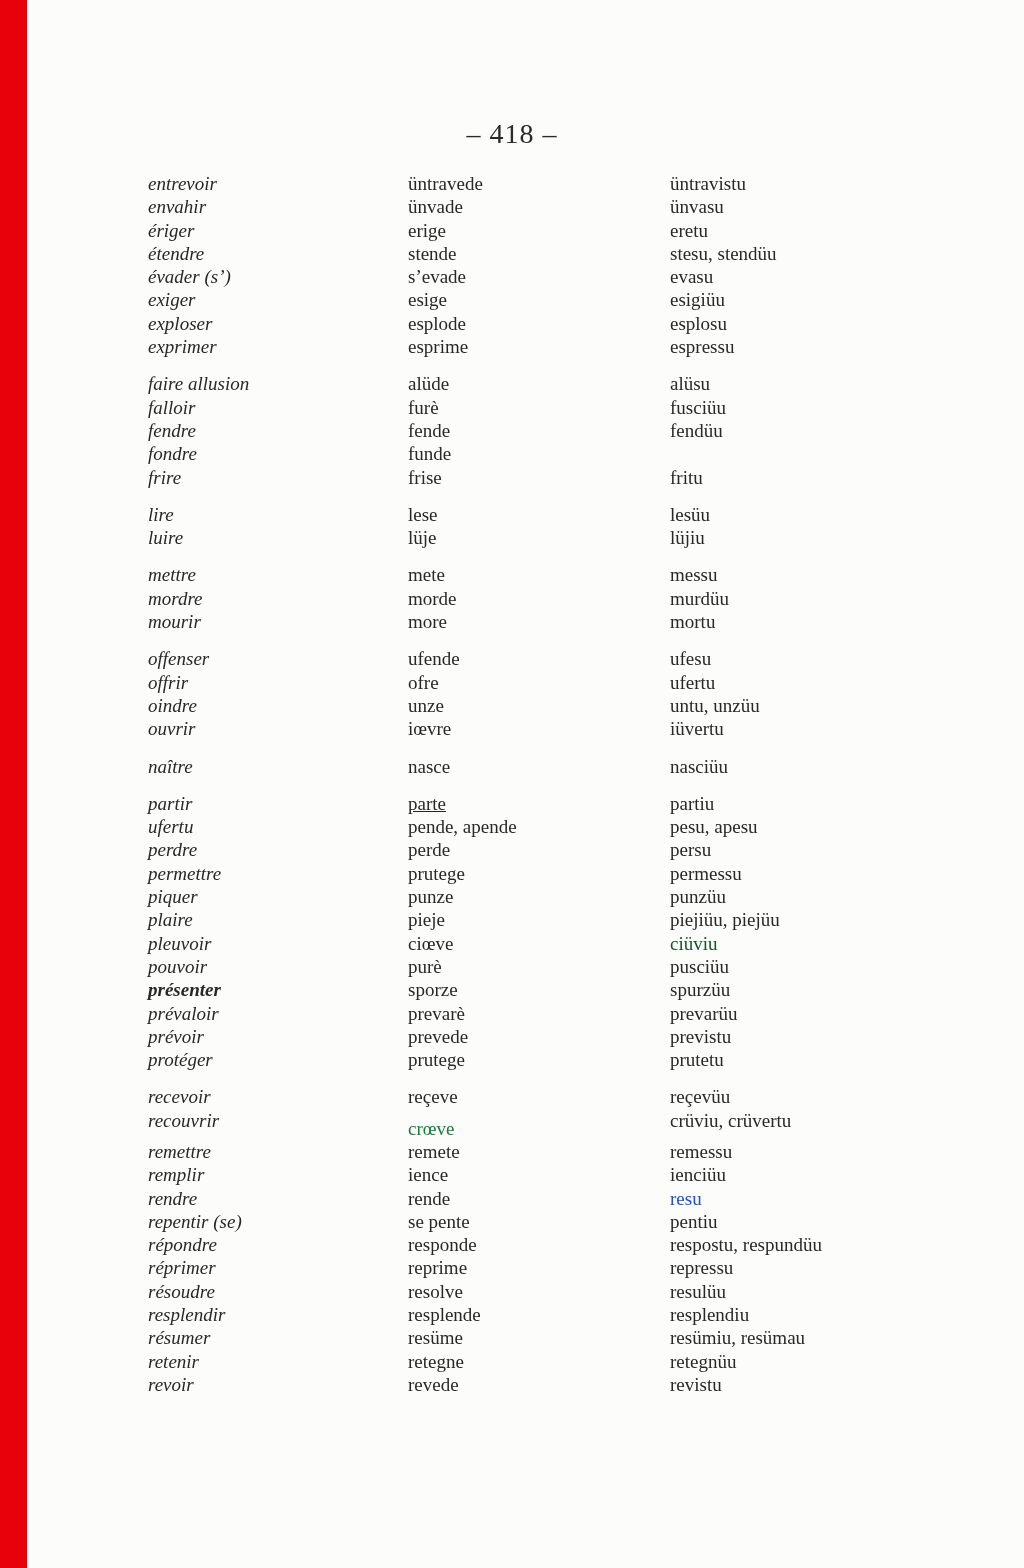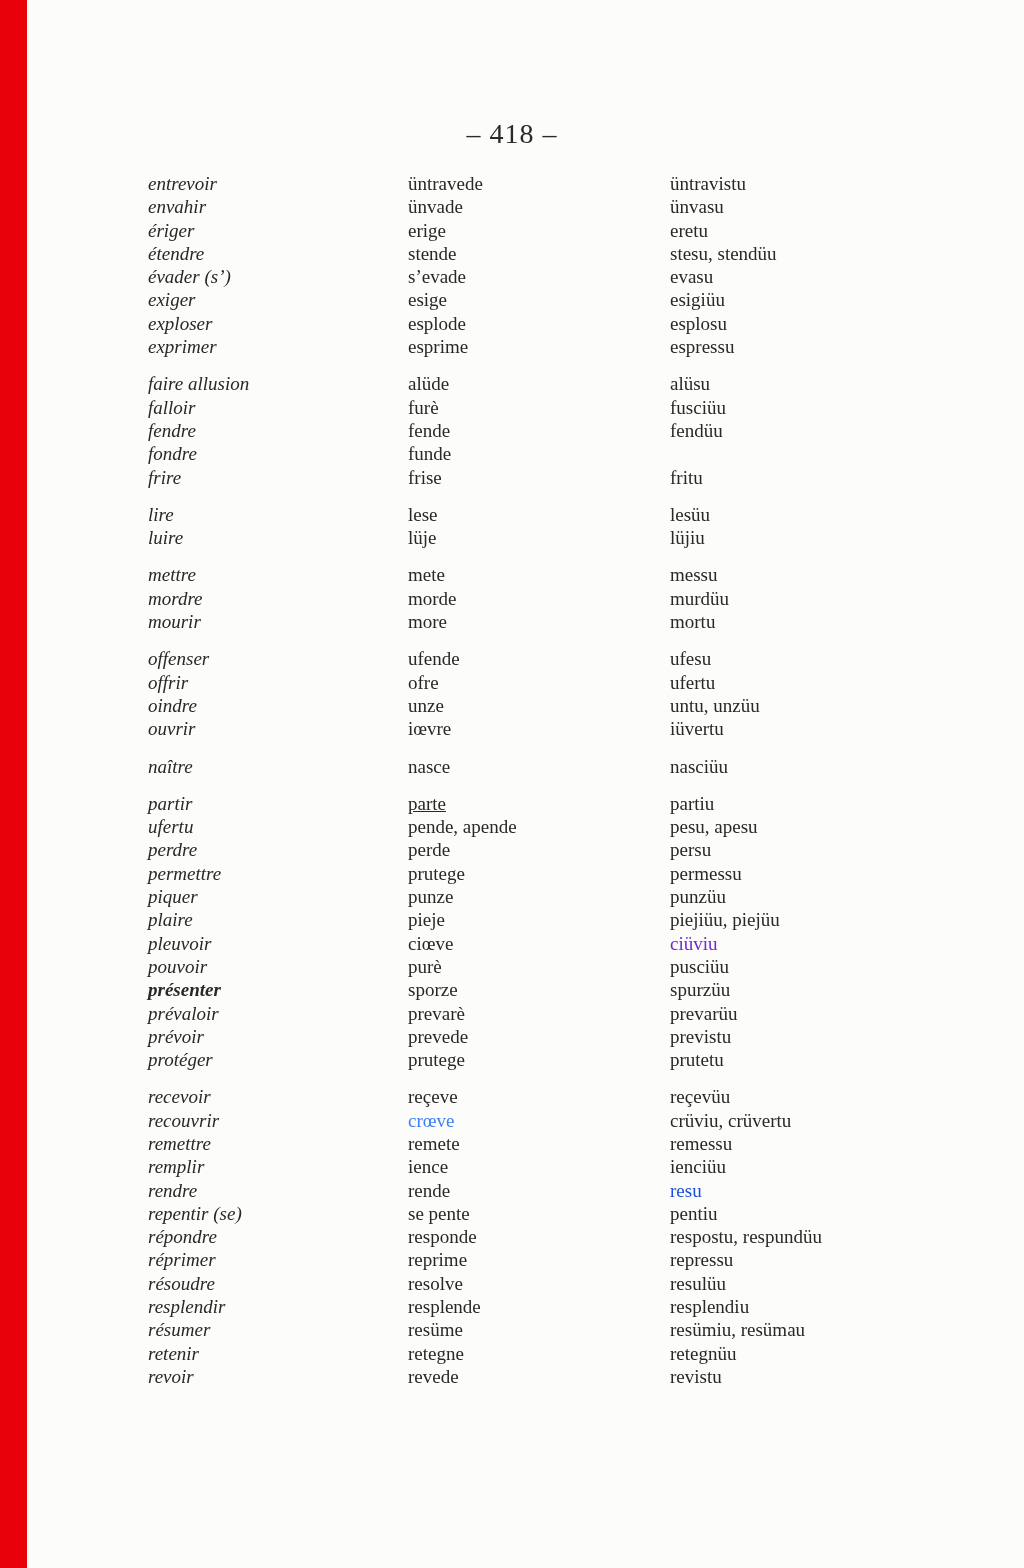--- a/index.html
+++ b/index.html
@@ -218,21 +218,21 @@
           <span class="cell cell-past" style="color: rgb(40, 40, 40);">punzüu</span>
         </div>
         <div class="row">
           <span class="cell cell-fr" style="color: rgb(40, 40, 40);">plaire</span>
           <span class="cell cell-present" style="color: rgb(40, 40, 40);">pieje</span>
           <span class="cell cell-past" style="color: rgb(40, 40, 40);">piejiüu, piejüu</span>
         </div>
         <div class="row">
           <span class="cell cell-fr" style="color: rgb(40, 40, 40);">pleuvoir</span>
           <span class="cell cell-present" style="color: rgb(40, 40, 40);">ciœve</span>
-          <span class="cell cell-past" style="color: #6d28d9;">ciüviu</span>
+          <span class="cell cell-past" style="color: #14532d;">ciüviu</span>
         </div>
         <div class="row">
           <span class="cell cell-fr" style="color: rgb(40, 40, 40);">pouvoir</span>
           <span class="cell cell-present" style="color: rgb(40, 40, 40);">purè</span>
           <span class="cell cell-past" style="color: rgb(40, 40, 40);">pusciüu</span>
         </div>
         <div class="row">
           <span class="cell cell-fr" style="color: rgb(40, 40, 40); font-weight: bold;">présenter</span>
           <span class="cell cell-present" style="color: rgb(40, 40, 40);">sporze</span>
           <span class="cell cell-past" style="color: rgb(40, 40, 40);">spurzüu</span>
@@ -254,21 +254,21 @@
         </div>
       </div>
       <div class="group">
         <div class="row">
           <span class="cell cell-fr" style="color: rgb(40, 40, 40);">recevoir</span>
           <span class="cell cell-present" style="color: rgb(40, 40, 40);">reçeve</span>
           <span class="cell cell-past" style="color: rgb(40, 40, 40);">reçevüu</span>
         </div>
         <div class="row">
           <span class="cell cell-fr" style="color: rgb(40, 40, 40);">recouvrir</span>
-          <span class="cell cell-present" style="color: #3b82f6;">crœve</span>
+          <span class="cell cell-present" style="color: #15803d; margin-top: 8px;">crœve</span>
           <span class="cell cell-past" style="color: rgb(40, 40, 40);">crüviu, crüvertu</span>
         </div>
         <div class="row">
           <span class="cell cell-fr" style="color: rgb(40, 40, 40);">remettre</span>
           <span class="cell cell-present" style="color: rgb(40, 40, 40);">remete</span>
           <span class="cell cell-past" style="color: rgb(40, 40, 40);">remessu</span>
         </div>
         <div class="row">
           <span class="cell cell-fr" style="color: rgb(40, 40, 40);">remplir</span>
           <span class="cell cell-present" style="color: rgb(40, 40, 40);">ience</span>

